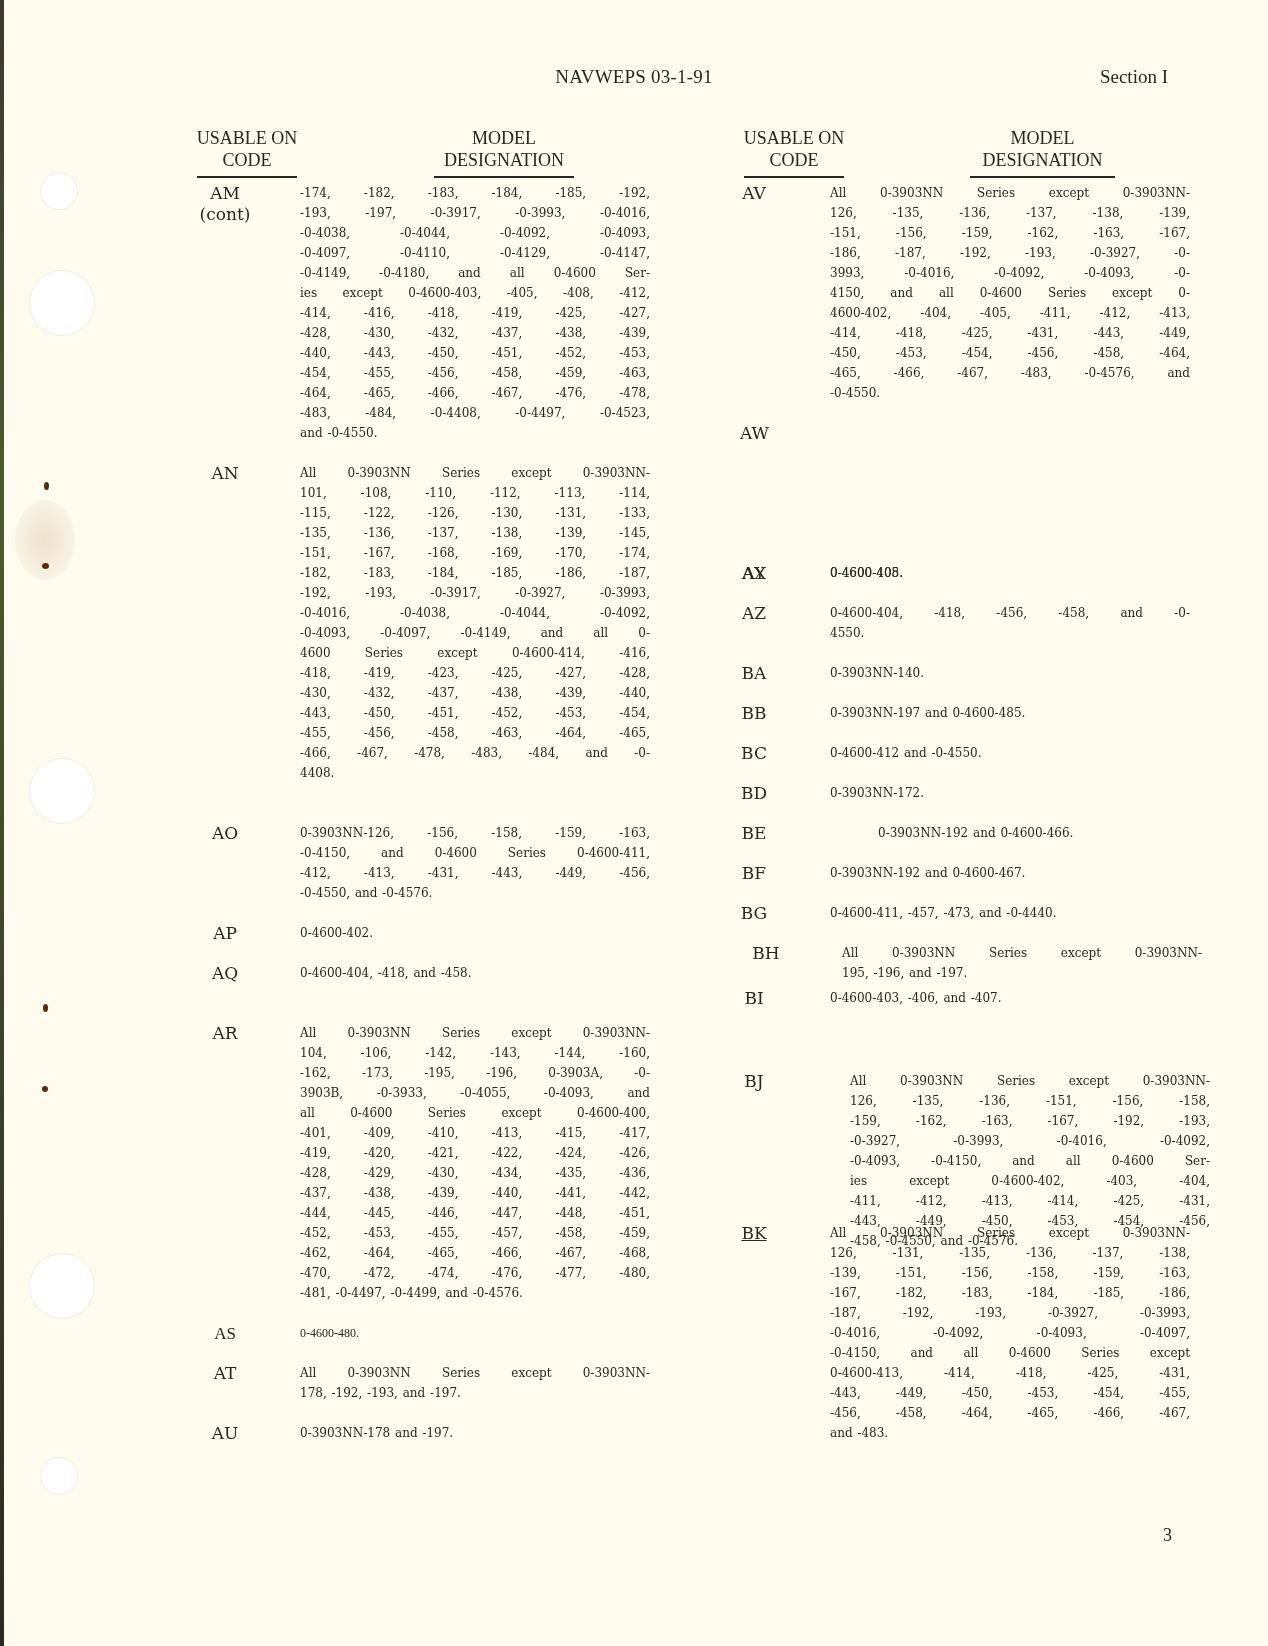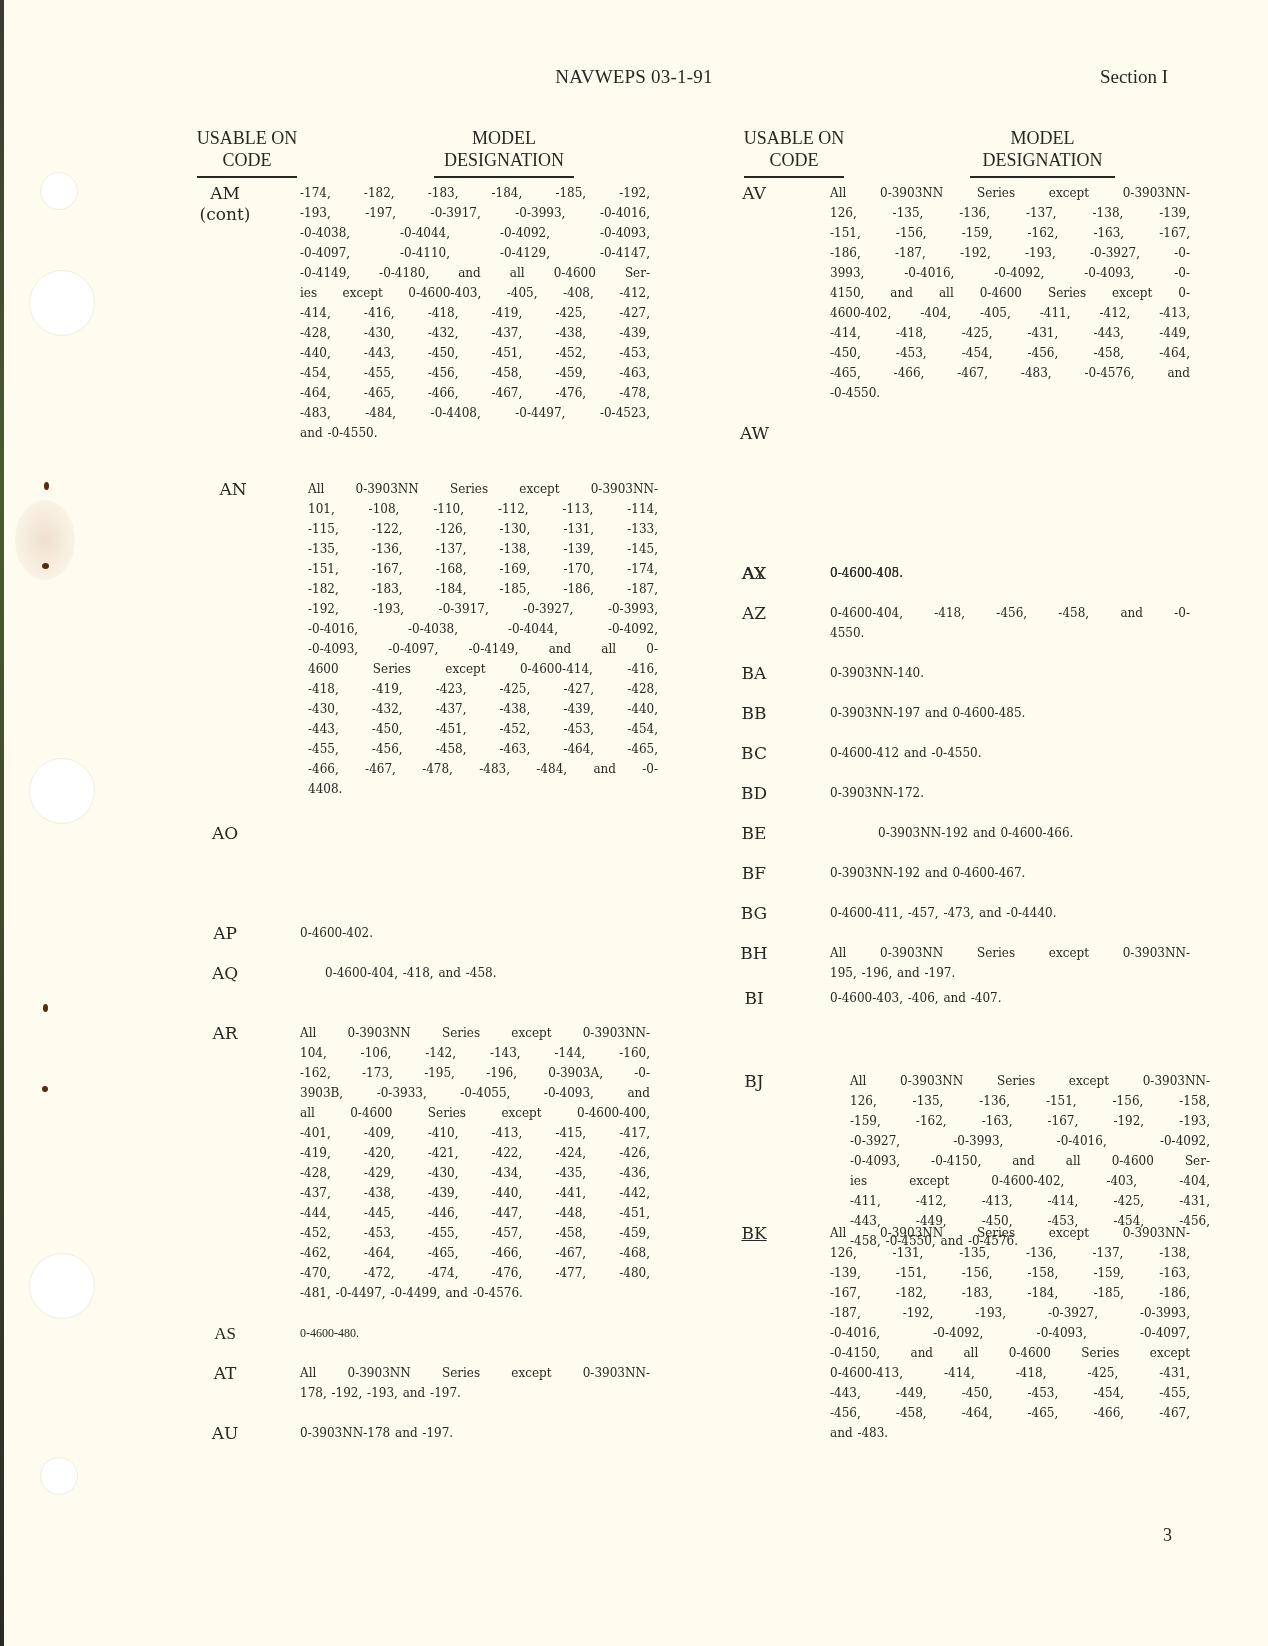--- a/index.html
+++ b/index.html
@@ -115,21 +115,21 @@
         <span class="line">ies except 0-4600-403, -405, -408, -412,</span>
         <span class="line">-414, -416, -418, -419, -425, -427,</span>
         <span class="line">-428, -430, -432, -437, -438, -439,</span>
         <span class="line">-440, -443, -450, -451, -452, -453,</span>
         <span class="line">-454, -455, -456, -458, -459, -463,</span>
         <span class="line">-464, -465, -466, -467, -476, -478,</span>
         <span class="line">-483, -484, -0-4408, -0-4497, -0-4523,</span>
         <span class="line last">and -0-4550.</span>
       </div>
     </div>
-    <div class="entry" style="position: absolute; left: 8px; top: 280px; margin-top: 16px;">
+    <div class="entry" style="position: absolute; left: 0px; top: 280px;">
       <div class="code" style="width: 60px;">
         <div>AN</div>
       </div>
       <div class="desc" style="width: 350px; margin-left: 45px;">
         <span class="line">All 0-3903NN Series except 0-3903NN-</span>
         <span class="line">101, -108, -110, -112, -113, -114,</span>
         <span class="line">-115, -122, -126, -130, -131, -133,</span>
         <span class="line">-135, -136, -137, -138, -139, -145,</span>
         <span class="line">-151, -167, -168, -169, -170, -174,</span>
         <span class="line">-182, -183, -184, -185, -186, -187,</span>
@@ -142,34 +142,40 @@
         <span class="line">-443, -450, -451, -452, -453, -454,</span>
         <span class="line">-455, -456, -458, -463, -464, -465,</span>
         <span class="line">-466, -467, -478, -483, -484, and -0-</span>
         <span class="line last">4408.</span>
       </div>
     </div>
     <div class="entry" style="position: absolute; left: 0px; top: 640px;">
       <div class="code" style="width: 60px;">
         <div>AO</div>
       </div>
+      <div class="desc" style="width: 350px; margin-left: 45px;">
+        <span class="line">0-3903NN-126, -156, -158, -159, -163,</span>
+        <span class="line">-0-4150, and 0-4600 Series 0-4600-411,</span>
+        <span class="line">-412, -413, -431, -443, -449, -456,</span>
+        <span class="line last">-0-4550, and -0-4576.</span>
+      </div>
     </div>
     <div class="entry" style="position: absolute; left: 0px; top: 740px;">
       <div class="code" style="width: 60px;">
         <div>AP</div>
       </div>
       <div class="desc" style="width: 350px; margin-left: 45px;">
         <span class="line last">0-4600-402.</span>
       </div>
     </div>
     <div class="entry" style="position: absolute; left: 0px; top: 780px;">
       <div class="code" style="width: 60px;">
         <div>AQ</div>
       </div>
-      <div class="desc" style="width: 350px; margin-left: 70px;">
+      <div class="desc" style="width: 350px; margin-left: 45px;">
         <span class="line last">0-4600-404, -418, and -458.</span>
       </div>
     </div>
     <div class="entry" style="position: absolute; left: 0px; top: 840px;">
       <div class="code" style="width: 60px;">
         <div>AR</div>
       </div>
       <div class="desc" style="width: 350px; margin-left: 45px;">
         <span class="line">All 0-3903NN Series except 0-3903NN-</span>
         <span class="line">104, -106, -142, -143, -144, -160,</span>
@@ -311,21 +317,21 @@
       </div>
     </div>
     <div class="entry" style="position: absolute; left: 0px; top: 720px;">
       <div class="code" style="width: 28px;">
         <div>BG</div>
       </div>
       <div class="desc" style="width: 360px; margin-left: 62px;">
         <span class="line last">0-4600-411, -457, -473, and -0-4440.</span>
       </div>
     </div>
-    <div class="entry" style="position: absolute; left: 0px; top: 760px;">
+    <div class="entry" style="position: absolute; left: 12px; top: 760px;">
       <div class="code" style="width: 28px;">
         <div>BH</div>
       </div>
       <div class="desc" style="width: 360px; margin-left: 62px;">
         <span class="line">All 0-3903NN Series except 0-3903NN-</span>
         <span class="line last">195, -196, and -197.</span>
       </div>
     </div>
     <div class="entry" style="position: absolute; left: 0px; top: 805px; justify-content: center;">
       <div class="code" style="width: 28px;">

